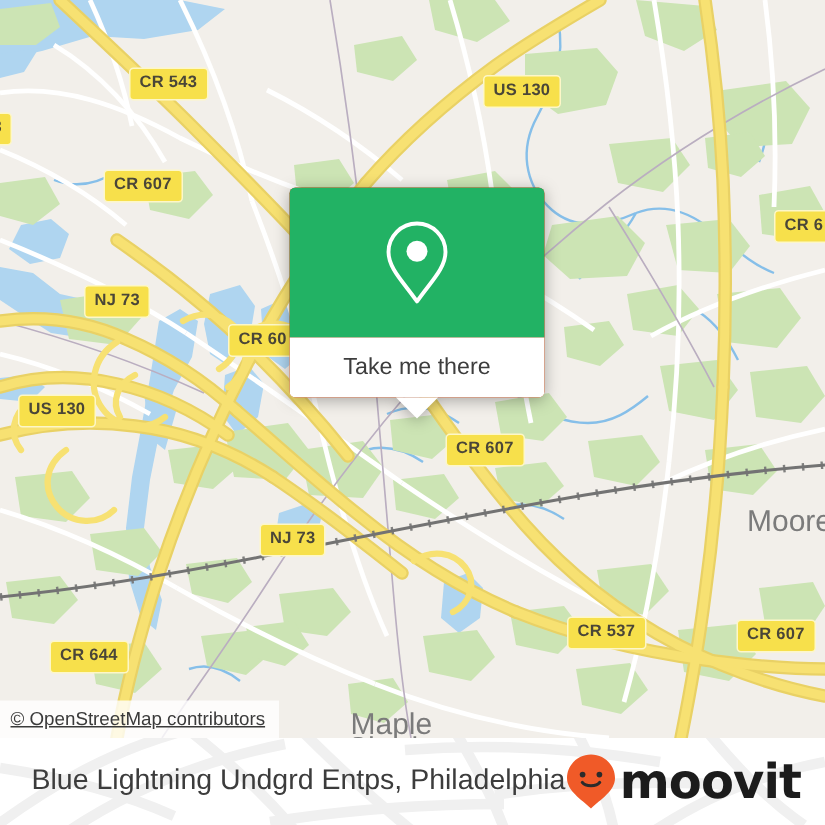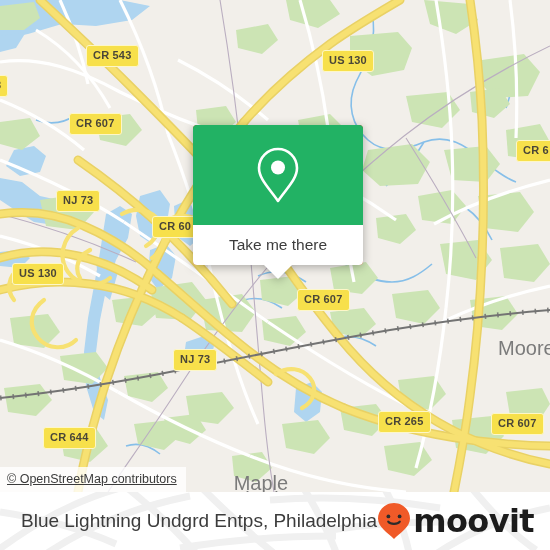--- a/index.html
+++ b/index.html
@@ -377,23 +377,23 @@
     <div class="shield" style="left:-12px; top:75px;">3</div>
     <div class="shield" style="left:86px; top:45px;">CR 543</div>
     <div class="shield" style="left:322px; top:50px;">US 130</div>
     <div class="shield" style="left:69px; top:113px;">CR 607</div>
     <div class="shield" style="left:516px; top:140px;">CR 6</div>
     <div class="shield" style="left:56px; top:190px;">NJ 73</div>
     <div class="shield" style="left:152px; top:216px;">CR 60</div>
     <div class="shield" style="left:12px; top:263px;">US 130</div>
     <div class="shield" style="left:297px; top:289px;">CR 607</div>
     <div class="shield" style="left:173px; top:349px;">NJ 73</div>
-    <div class="shield" style="left:378px; top:411px;">CR 265</div>
+    <div class="shield" style="left:378px; top:411px;">CR 537</div>
     <div class="shield" style="left:491px; top:413px;">CR 607</div>
-    <div class="shield" style="left:43px; top:427px;">CR 644</div>
+    <div class="shield" style="left:33px; top:427px;">CR 644</div>
 
     <div class="place" style="left:498px; top:340px;">Moores</div>
     <div class="place" style="left:232px; top:447px;margin-top:28px;">Maple
 Shade</div>
 
     <div id="popup">
       <div class="card">
         <div class="card-head">
           <svg width="46" height="58" viewBox="0 0 46 58">
             <path d="M23 3 C12.5 3 4 11.5 4 22 C4 33 14 42 23 55 C32 42 42 33 42 22 C42 11.5 33.5 3 23 3 Z" fill="none" stroke="#ffffff" stroke-width="2.6" stroke-linejoin="round"></path>

